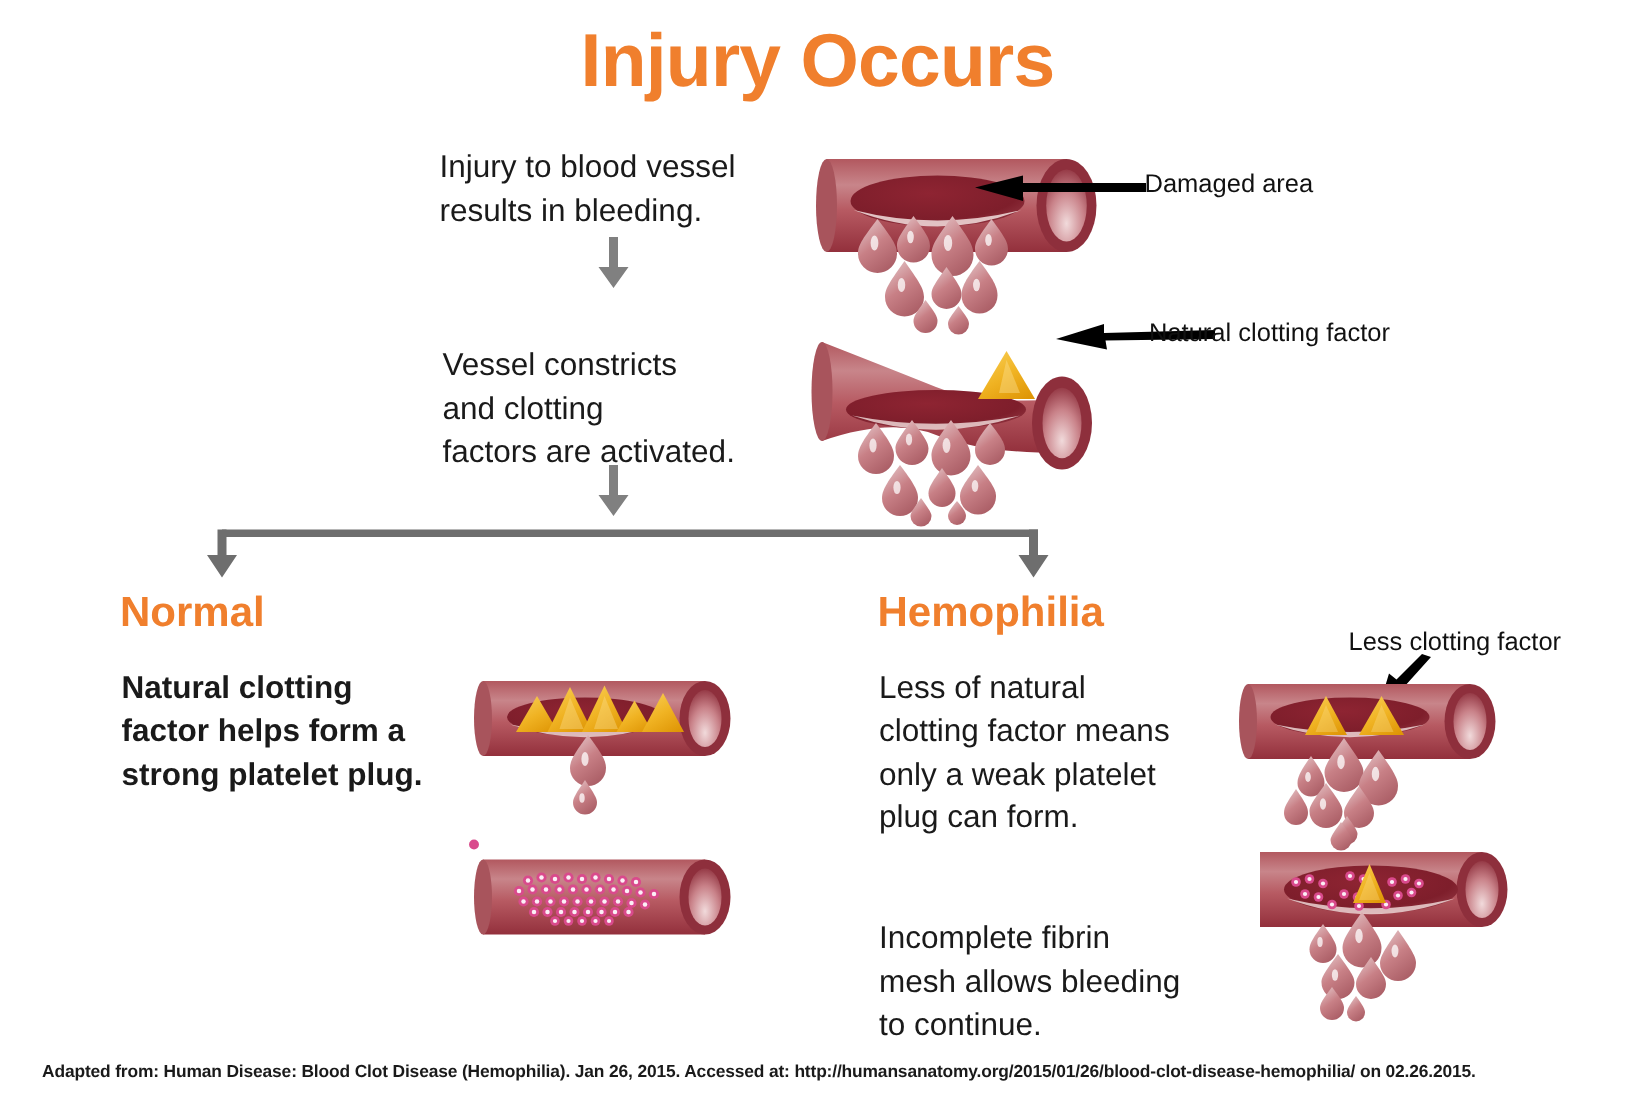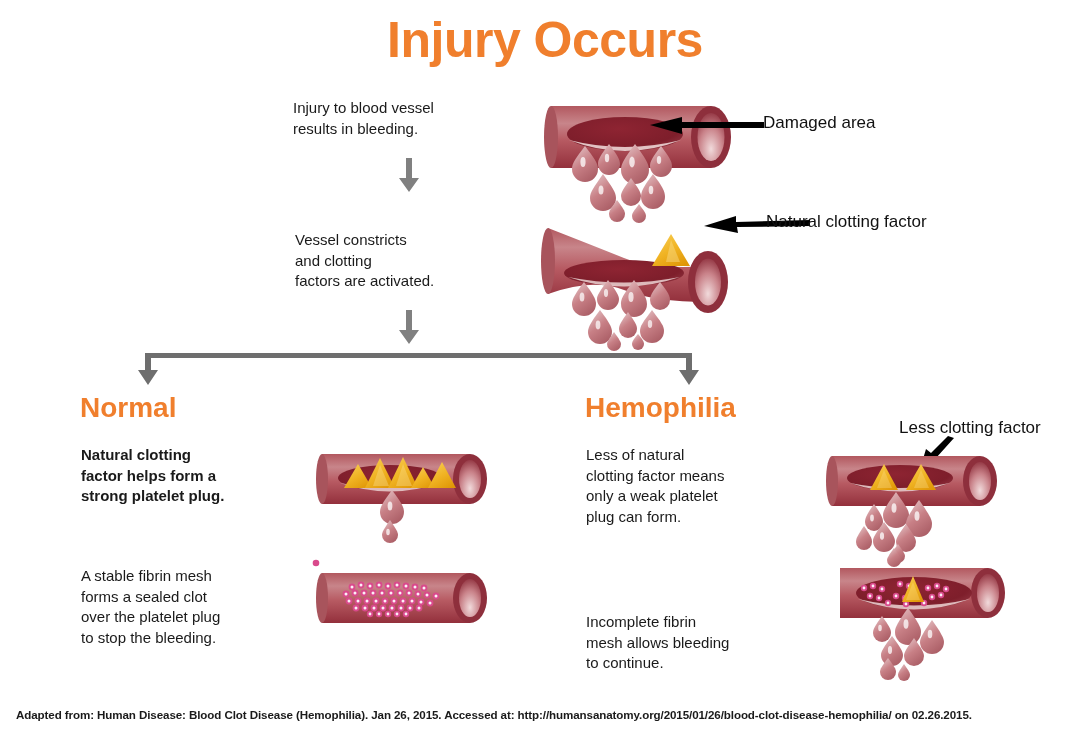--- a/index.html
+++ b/index.html
@@ -20,40 +20,40 @@
     text-align: center;
     font-size: 50px;
     font-weight: bold;
     color: #F07F2D;
     letter-spacing: -0.5px;
     line-height: 1.05;
   }
 
   
   .body-text {
-    font-size: 15px;
+    font-size: 21px;
     line-height: 1.37;
     color: #1a1a1a;
     white-space: pre-line;
   }
   .callout-text {
     font-size: 17px;
     color: #111;
     line-height: 1.2;
     white-space: nowrap;
   }
   .section-heading {
     font-size: 28px;
     font-weight: bold;
     color: #F07F2D;
     line-height: 1;
     white-space: nowrap;
   }
   #footer-note {
-    left: 16px; top: 708px; width: 1045px;
+    left: 28px; top: 708px; width: 1045px;
     font-size: 11.6px;
     font-weight: bold;
     color: #1a1a1a;
     white-space: nowrap;
     letter-spacing: -0.1px;
   }
 
   
   .flow-arrow { width: 26px; }
   .branch-connector { }
@@ -288,24 +288,20 @@
         <path d="M76 44 c-9 12 -12 17 -12 22 a12 12 0 0 0 24 0 c0 -5 -3 -10 -12 -22 Z"></path>
         <path d="M74 74 c-6 9 -8 12 -8 15 a8 8 0 0 0 16 0 c0 -3 -2 -6 -8 -15 Z"></path>
       </g>
       <g fill="#FFFFFF" opacity="0.75">
         <ellipse cx="74" cy="60" rx="2.4" ry="4.6"></ellipse>
         <ellipse cx="72" cy="86" rx="1.8" ry="3.2"></ellipse>
       </g>
     </svg>
   </div>
 
-  <div class="abs body-text" style="left:81px; top:566px; width:250px;">A stable fibrin mesh
-forms a sealed clot
-over the platelet plug
-to stop the bleeding.</div>
 
   <div class="abs" style="left:316px; top:563px; width:190px; height:80px;">
     <svg width="190" height="80" viewBox="0 0 190 80">
       <defs>
         <linearGradient id="tubeG4" x1="0" y1="0" x2="0" y2="1">
           <stop offset="0%" stop-color="#B2585F"></stop>
           <stop offset="26%" stop-color="#C8858A"></stop>
           <stop offset="55%" stop-color="#B75A62"></stop>
           <stop offset="100%" stop-color="#93303C"></stop>
         </linearGradient>

